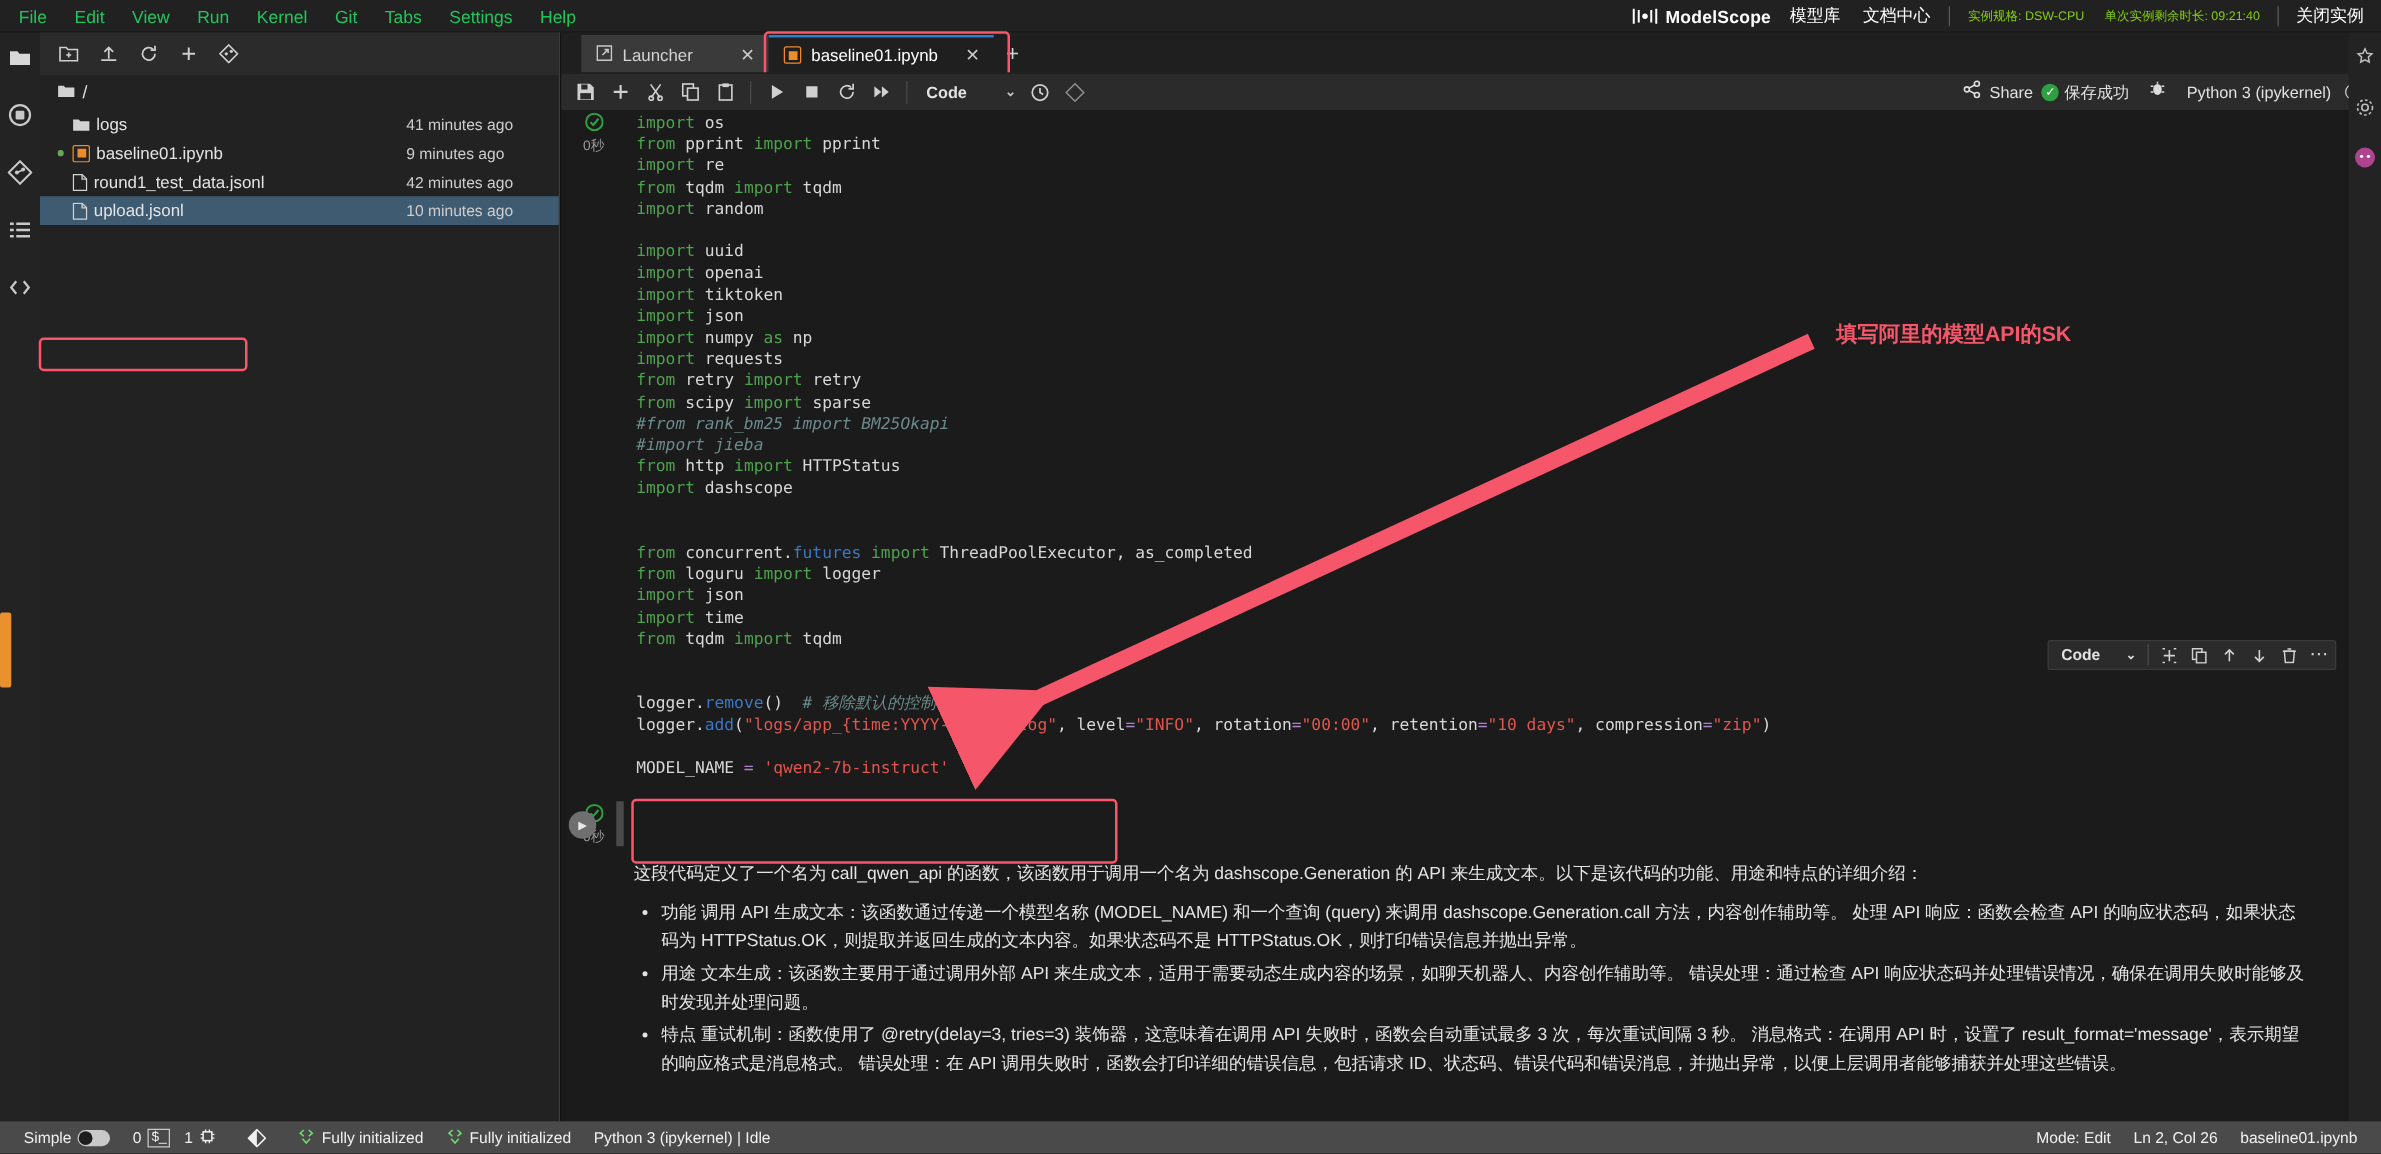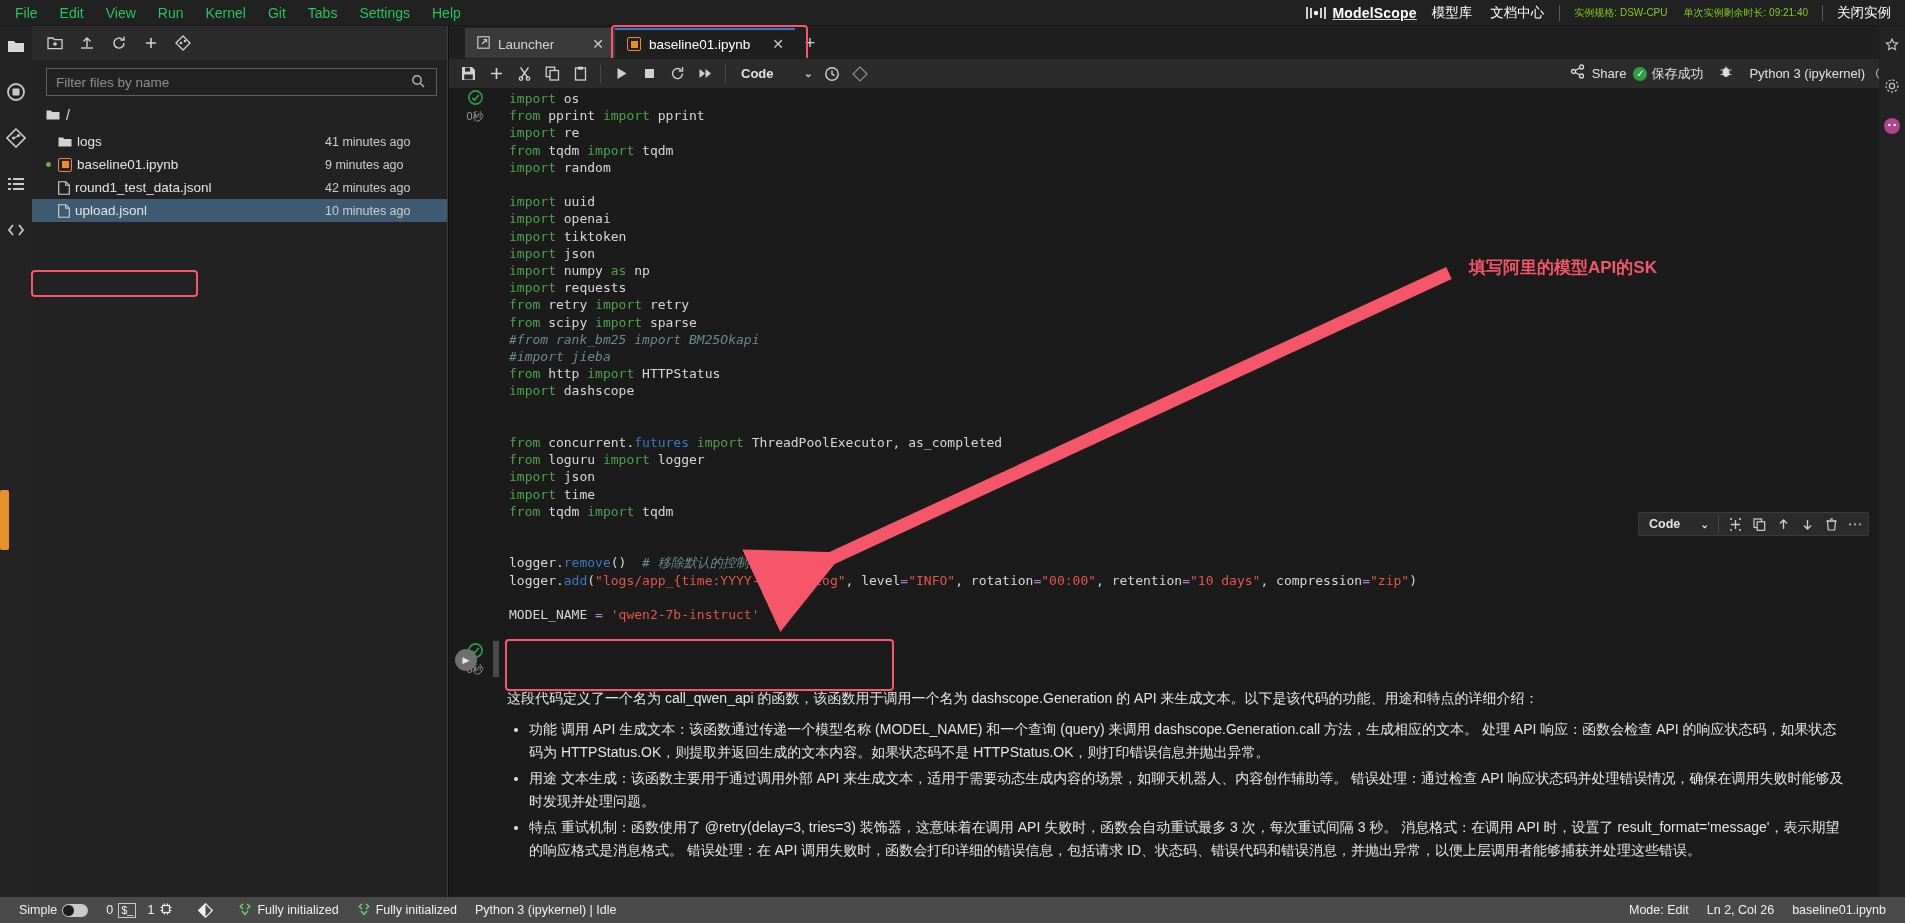--- a/index.html
+++ b/index.html
@@ -19,21 +19,21 @@
     border-bottom: 1px solid #1a1a1a;
   }
   .menu-item {
     font-size: 14px; color: #22c55e; padding: 3px 11px; line-height: 18px;
     cursor: default; white-space: nowrap; text-align: right;
   }
   .topright {
     position: absolute; right: 0; top: 0; height: 26px;
     display: flex; align-items: center; gap: 0;
   }
-  .ms-logo { display: flex; align-items: center; gap: 5px; padding: 0 6px 0 10px; text-decoration: underline; }
+  .ms-logo { display: flex; align-items: center; gap: 5px; padding: 0 6px 0 10px; }
   .ms-logo svg { display: block; }
   .ms-name { font-size: 14px; font-weight: bold; color: #ffffff; letter-spacing: .2px; }
   .top-link { font-size: 13.5px; color: #ffffff; padding: 0 9px; white-space: nowrap; }
   .top-sep { width: 1px; height: 16px; background: #5a5a5a; margin: 0 6px; }
   .top-info { font-size: 10px; color: #84cc16; padding: 0 8px; white-space: nowrap; }
   .top-close { font-size: 13.5px; color: #ffffff; padding: 0 14px 0 8px; white-space: nowrap; }
 
   
   .activitybar {
     position: absolute; left: 0; top: 26px; width: 32px; height: 871px;
@@ -298,29 +298,20 @@
     </div>
     <div class="fp-tb-btn">
       <svg width="16" height="16" viewBox="0 0 16 16">
           <path d="M8 1 L15 8 L8 15 L1 8 Z" fill="none" stroke="#cfcfcf" stroke-width="1.3"></path>
           <circle cx="6" cy="8" r="1.3" fill="#cfcfcf"></circle>
           <circle cx="10" cy="6" r="1.3" fill="#cfcfcf"></circle>
         </svg>
     </div>
   </div>
 
-  <div class="fp-filter-wrap" style="position:relative;">
-    <input class="fp-filter" placeholder="Filter files by name" style="">
-    <span style="position:absolute;right:22px;top:14px;color:#b5b5b5;">
-      <svg width="14" height="14" viewBox="0 0 14 14">
-          <circle cx="6" cy="6" r="4.2" fill="none" stroke="#b5b5b5" stroke-width="1.4"></circle>
-          <path d="M9.2 9.2 L13 13" stroke="#b5b5b5" stroke-width="1.4"></path>
-        </svg>
-    </span>
-  </div>
 
   <div class="fp-breadcrumb">
     <svg width="14" height="12" viewBox="0 0 14 12">
         <path d="M0.5 1.5 h4.5 l1.2 1.5 H13.5 v7.5 H0.5 z" fill="#d2d2d2"></path>
       </svg>
     <span>/</span>
   </div>
 
 
   <div id="file-rows">
@@ -523,21 +514,21 @@
         <div class="prompt-sec">0秒</div>
       </div>
       <div class="activecell-band" style="width:6px;background:#4a4a4a;margin:0 6px 0 -8px;"></div>
       <div class="runbtn" style="position:absolute;left:6px;top:6px;">▶</div>
       <div class="hl-box" style="left:56px;top:-2px;width:389px;height:52px;"></div>
     </div>
 
     <div class="md">
       <p>这段代码定义了一个名为 call_qwen_api 的函数，该函数用于调用一个名为 dashscope.Generation 的 API 来生成文本。以下是该代码的功能、用途和特点的详细介绍：</p>
       <ul id="md-bullets">
-          <li>功能 调用 API 生成文本：该函数通过传递一个模型名称 (MODEL_NAME) 和一个查询 (query) 来调用 dashscope.Generation.call 方法，生成相应的文本。 处理 API 响应：函数会检查 API 的响应状态码，如果状态码为 HTTPStatus.OK，则提取并返回生成的文本内容。如果状态码不是 HTTPStatus.OK，则打印错误信息并抛出异常。</li>
+          <li>功能 调用 API 生成文本：该函数通过传递一个模型名称 (MODEL_NAME) 和一个查询 (query) 来调用 dashscope.Generation.call 方法，内容创作辅助等。 处理 API 响应：函数会检查 API 的响应状态码，如果状态码为 HTTPStatus.OK，则提取并返回生成的文本内容。如果状态码不是 HTTPStatus.OK，则打印错误信息并抛出异常。</li>
           <li>用途 文本生成：该函数主要用于通过调用外部 API 来生成文本，适用于需要动态生成内容的场景，如聊天机器人、内容创作辅助等。 错误处理：通过检查 API 响应状态码并处理错误情况，确保在调用失败时能够及时发现并处理问题。</li>
           <li>特点 重试机制：函数使用了 @retry(delay=3, tries=3) 装饰器，这意味着在调用 API 失败时，函数会自动重试最多 3 次，每次重试间隔 3 秒。 消息格式：在调用 API 时，设置了 result_format='message'，表示期望的响应格式是消息格式。 错误处理：在 API 调用失败时，函数会打印详细的错误信息，包括请求 ID、状态码、错误代码和错误消息，并抛出异常，以便上层调用者能够捕获并处理这些错误。</li>
         </ul>
     </div>
 
     <div style="position:absolute;right:36px;top:424px;display:flex;align-items:center;gap:2px;background:#2b2b2b;border:1px solid #3b3b3b;border-radius:2px;height:24px;padding:0 2px;">
       <div class="tb-select" style="min-width:72px;gap:18px;font-size:12.5px;">
         <span>Code</span>
         <span style="font-size:10px;">⌄</span>
       </div>

